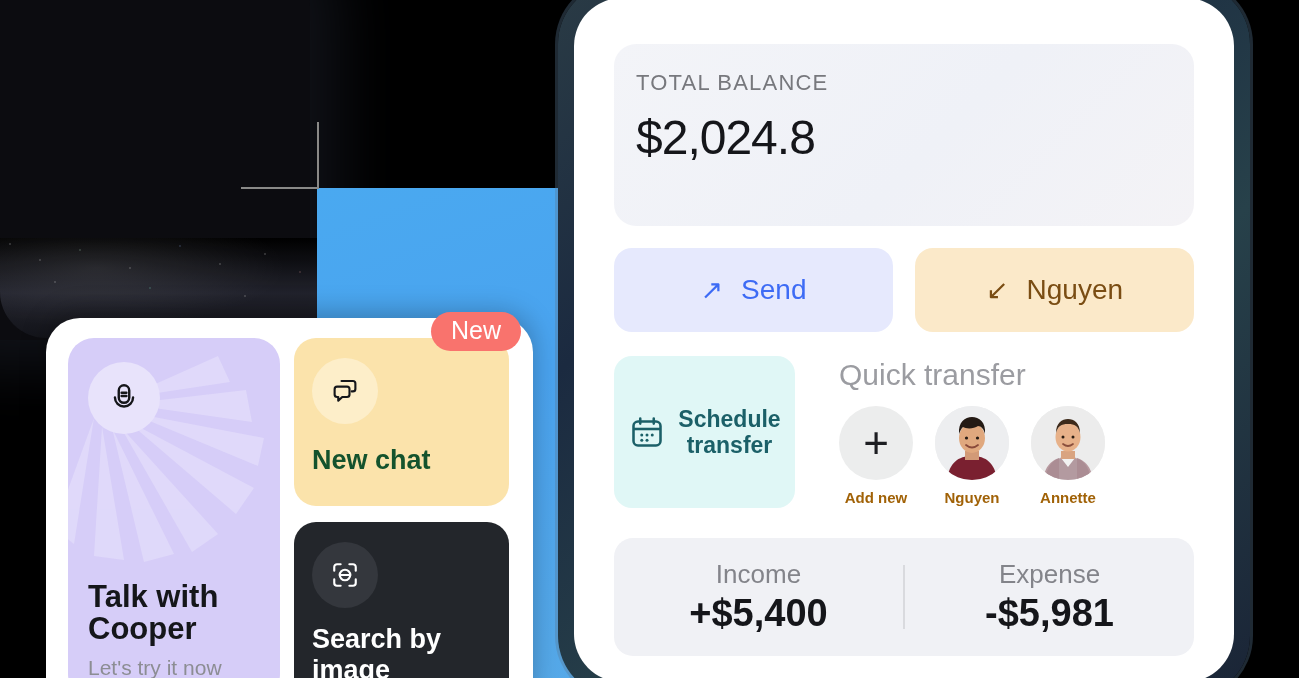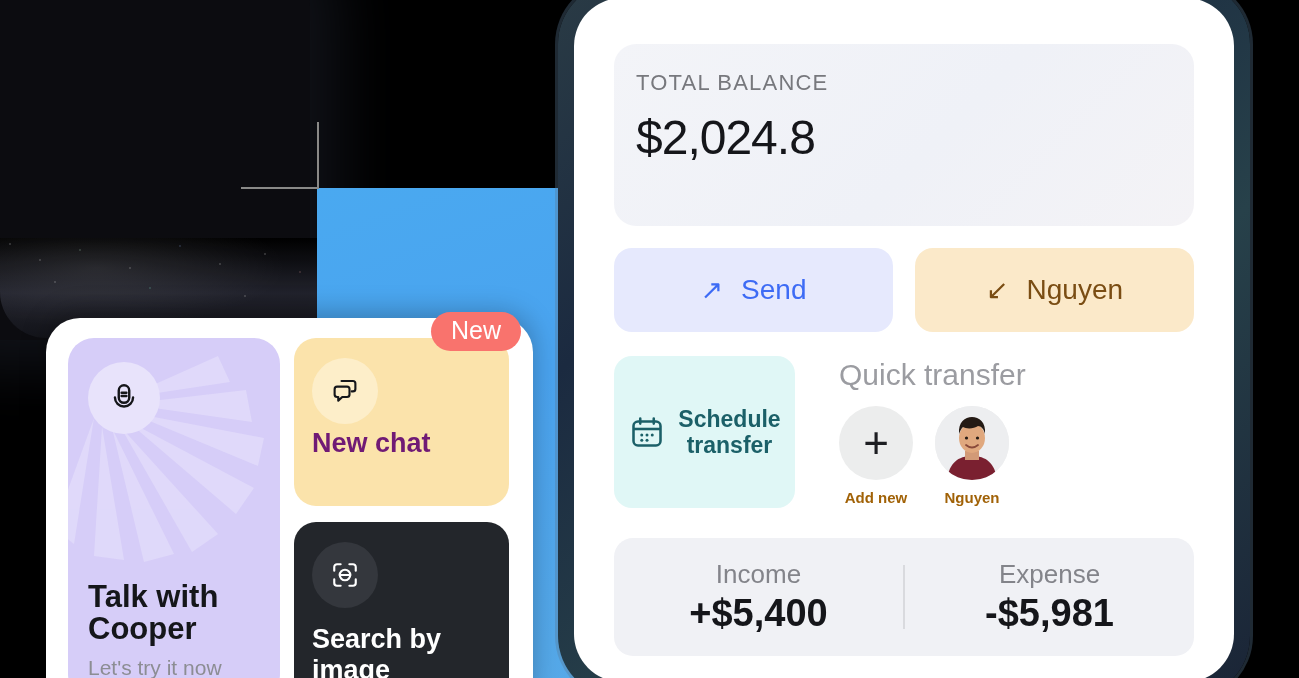--- a/index.html
+++ b/index.html
@@ -269,24 +269,24 @@
     position:relative;
     width:100%;
     height:168px;
     background:#fbe3ab;
     border-radius:22px;
     padding:20px 18px;
     cursor:pointer;
   }
   .card-chat .icon-circle { background:#fdeec9; width:66px; height:66px; }
   .chat-title {
-    margin-top:4px;
+    margin-top:21px;
     font-size:27px;
     font-weight:600;
-    color:#701a75;
+    color:#14532d;
   }
   .new-badge {
     position:absolute;
     right:-12px; top:-26px;
     background:#f9736d;
     color:#fff;
     font-size:25px;
     padding:4px 20px 6px 20px;
     border-radius:22px;
     z-index:5;
@@ -381,20 +381,37 @@
                   <path d="M24 28c-1-12 6-17 13-17s14 5 13 17c-1-5-4-8-7-8-4 3-12 3-15 1-2 2-3 4-4 7z" fill="#241a14"></path>
                   <circle cx="31.5" cy="32" r="1.6" fill="#241a14"></circle>
                   <circle cx="42.5" cy="32" r="1.6" fill="#241a14"></circle>
                   <path d="M31 39q6 5 12 0" stroke="#8a4a3a" stroke-width="1.8" fill="none" stroke-linecap="round"></path>
                 </svg>
               </div>
               <div class="person-name">Nguyen</div>
             </div>
 
 
+            <div class="person">
+              <div class="av">
+                <svg viewBox="0 0 74 74" width="74" height="74">
+                  <rect width="74" height="74" fill="#ececec"></rect>
+                  <path d="M12 74c2-16 11-23 25-23s23 7 25 23z" fill="#b89aa0"></path>
+                  <path d="M28 52h18v22H28z" fill="#f2f2f2"></path>
+                  <path d="M14 74c2-15 9-21 16-22l7 9 7-9c7 1 14 7 16 22z" fill="#a88b92" opacity=".85"></path>
+                  <path d="M30 45h14v8H30z" fill="#d9a481"></path>
+                  <ellipse cx="37" cy="31" rx="12.5" ry="14.5" fill="#e7b189"></ellipse>
+                  <path d="M25 27c0-10 6-14 12-14s12 4 12 14c-2-7-5-9-12-9s-10 2-12 9z" fill="#3d2a1a"></path>
+                  <circle cx="32" cy="31" r="1.5" fill="#2b1d12"></circle>
+                  <circle cx="42" cy="31" r="1.5" fill="#2b1d12"></circle>
+                  <path d="M32 38q5 4 10 0" stroke="#8a4f3c" stroke-width="1.7" fill="none" stroke-linecap="round"></path>
+                </svg>
+              </div>
+              <div class="person-name">Annette</div>
+            </div>
 
           </div>
         </div>
       </div>
 
       <div class="totals-card">
         <div class="total-col">
           <div class="total-label">Income</div>
           <div class="total-value">+$5,400</div>
         </div>

